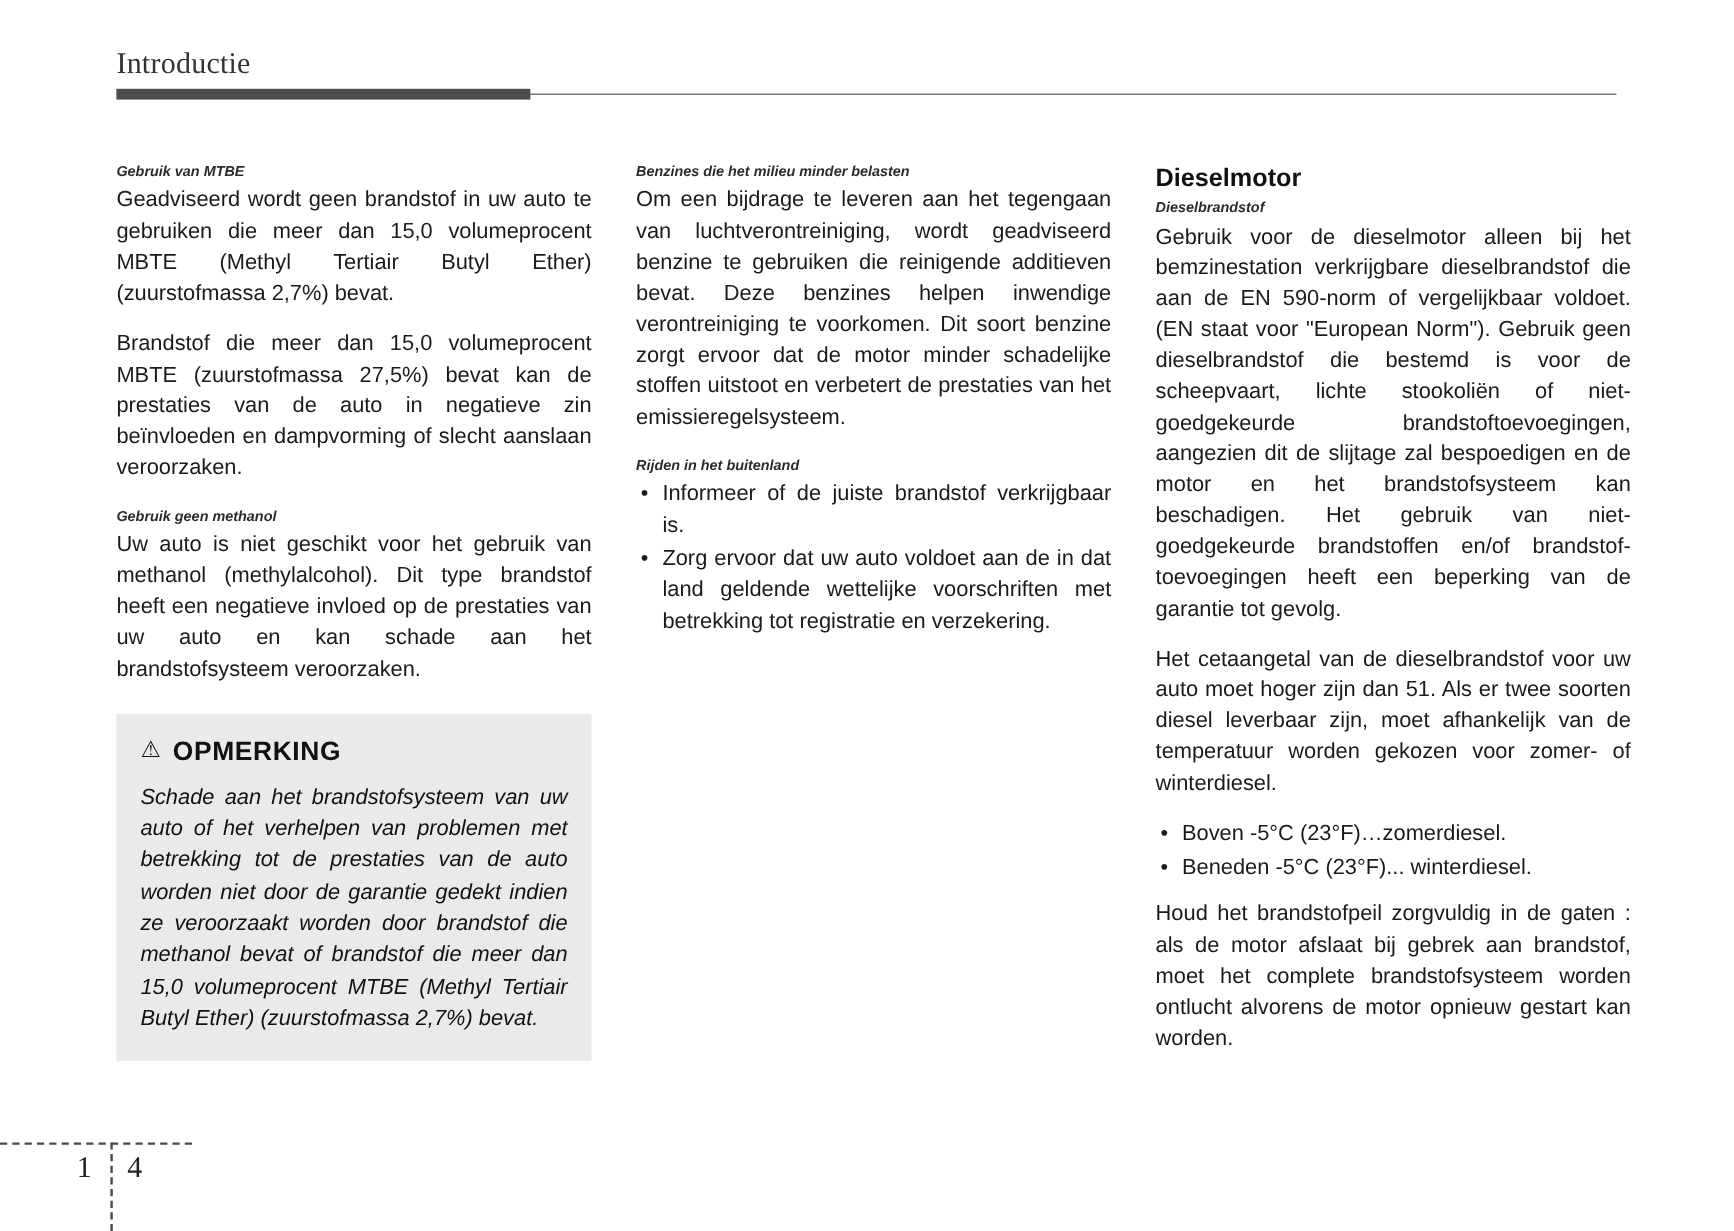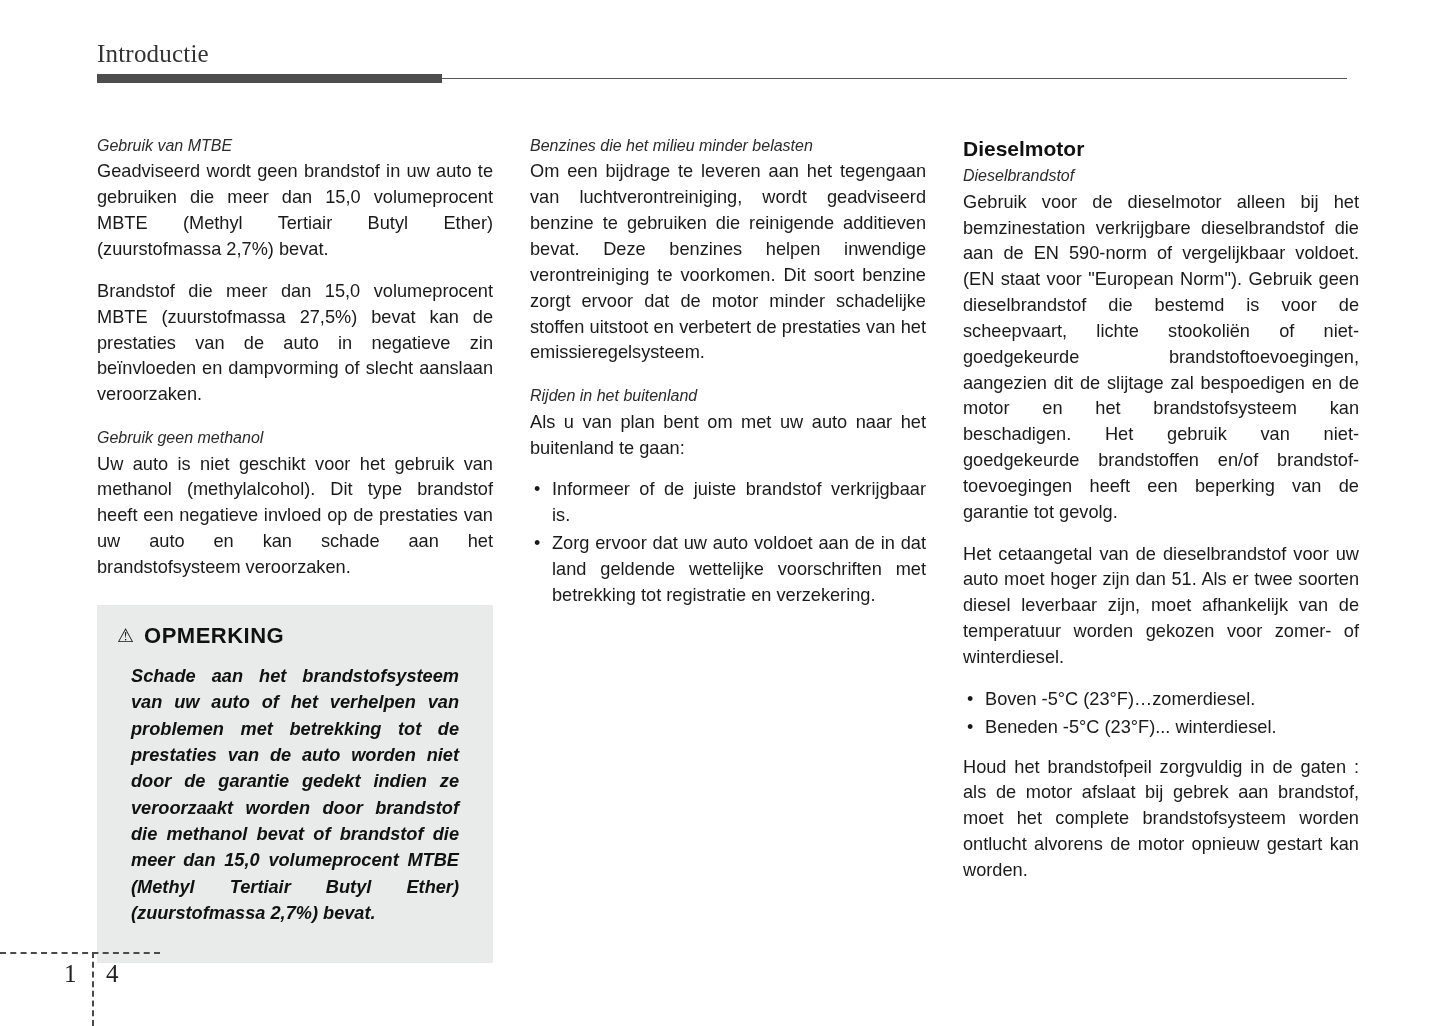--- a/index.html
+++ b/index.html
@@ -65,23 +65,23 @@
   .col {
     width: 396px;
     flex: 0 0 396px;
   }
   .col.col-right {
     width: 396px;
     flex: 0 0 396px;
   }
 
   h3.sub {
-    font-size: 16px;
+    font-size: 12px;
     font-style: italic;
-    font-weight: normal;
+    font-weight: bold;
     color: #2b2b2b;
     margin: 0 0 3px 0;
     line-height: 1.28;
   }
   h2.head {
     font-size: 21px;
     font-weight: bold;
     color: #111111;
     margin: 0 0 5px 0;
     line-height: 1.2;
@@ -139,24 +139,24 @@
   }
   .notebox-title {
     font-size: 22px;
     font-weight: bold;
     letter-spacing: 0.5px;
     color: #111111;
   }
   .notebox-text {
     font-size: 18.2px;
     font-style: italic;
-    font-weight: bold;
+    font-weight: normal;
     line-height: 1.45;
     text-align: justify;
-    margin: 14px;
+    margin: 0;
     color: #111111;
   }
 
   
   .footer {
     position: absolute;
     left: 0;
     top: 942px;
     width: 1445px;
     height: 84px;
@@ -231,21 +231,20 @@
 
     <div class="col col-middle">
 
       <div class="block">
         <h3 class="sub">Benzines die het milieu minder belasten</h3>
         <p class="body">Om een bijdrage te leveren aan het tegengaan van luchtverontreiniging, wordt geadviseerd benzine te gebruiken die reinigende additieven bevat. Deze benzines helpen inwendige verontreiniging te voorkomen. Dit soort benzine zorgt ervoor dat de motor minder schadelijke stoffen uitstoot en verbetert de prestaties van het emissieregelsysteem.</p>
       </div>
 
       <div class="block">
         <h3 class="sub">Rijden in het buitenland</h3>
-        <p class="body">Als u van plan bent om met uw auto naar het buitenland te gaan:</p>
         <ul class="bullets">
           <li>Informeer of de juiste brandstof verkrijgbaar is.</li>
           <li>Zorg ervoor dat uw auto voldoet aan de in dat land geldende wettelijke voorschriften met betrekking tot registratie en verzekering.</li>
         </ul>
       </div>
 
     </div>
 
     <div class="col col-right">
 

